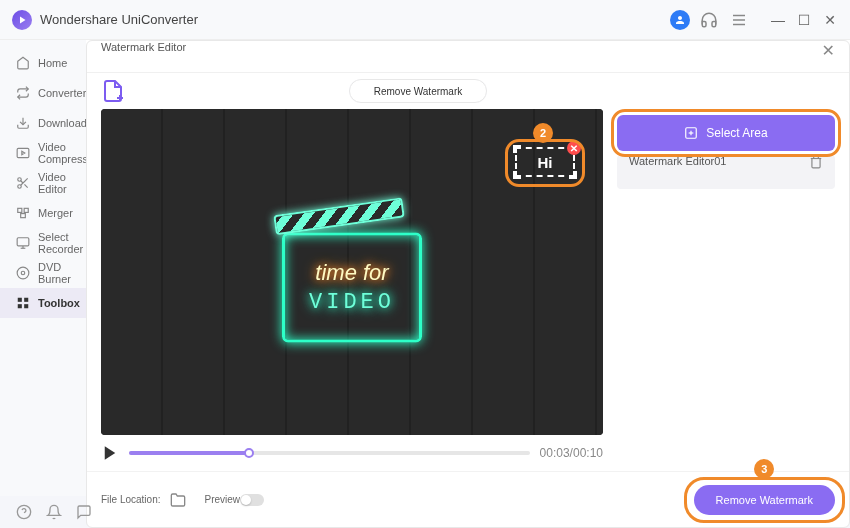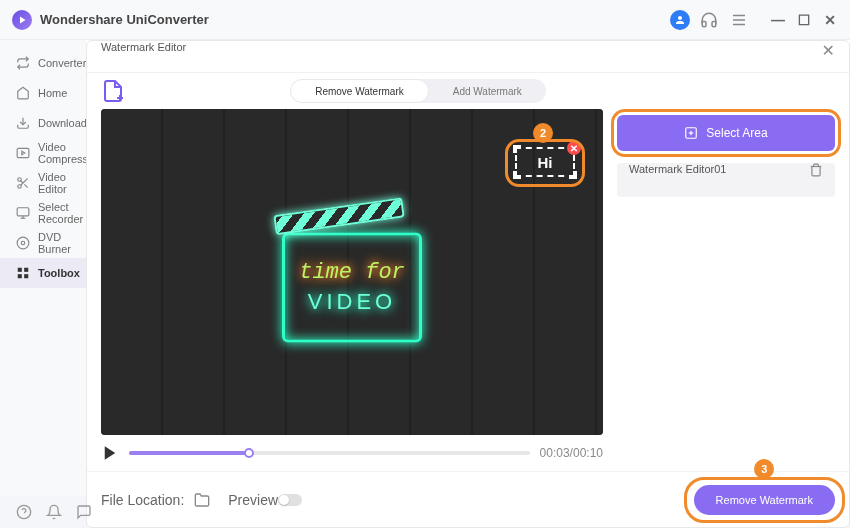--- a/index.html
+++ b/index.html
@@ -1,18 +1,18 @@
 <!DOCTYPE html>
 <html><head>
 <meta charset="utf-8">
 <style>
 * { margin: 0; padding: 0; box-sizing: border-box; font-family: -apple-system, BlinkMacSystemFont, "Segoe UI", Arial, sans-serif; }
 body { width: 850px; height: 528px; background: #f5f6fa; overflow: hidden; position: relative; }
 
-.titlebar { height: 40px; display: flex; align-items: center; padding: 0 12px; background: #f8f9fb; border-bottom: 1px solid #eee; font-weight: bold; }
+.titlebar { height: 40px; display: flex; align-items: center; padding: 0 12px; background: #f8f9fb; border-bottom: 1px solid #eee; }
 .titlebar .logo { width: 20px; height: 20px; border-radius: 50%; background: linear-gradient(135deg, #6b4de6, #9b7ff0); margin-right: 8px; display: flex; align-items: center; justify-content: center; }
 .titlebar .logo svg { width: 12px; height: 12px; }
 .titlebar .title { font-size: 13px; color: #444; }
 .titlebar .spacer { flex: 1; }
 .titlebar .avatar { width: 20px; height: 20px; border-radius: 50%; background: #2e7cf6; display: flex; align-items: center; justify-content: center; margin-right: 10px; }
 .titlebar .avatar svg { width: 12px; height: 12px; fill: #fff; }
 .titlebar .hicon { width: 18px; height: 18px; margin-right: 12px; color: #888; cursor: pointer; }
 .titlebar .winbtn { width: 16px; height: 16px; margin-left: 10px; color: #666; cursor: pointer; display: flex; align-items: center; justify-content: center; font-size: 14px; }
 
 .main { display: flex; height: calc(100% - 72px); }
@@ -39,49 +39,49 @@
 .video-col { flex: 1; display: flex; flex-direction: column; }
 .video-preview { flex: 1; background: #2a2a2a; border-radius: 4px; position: relative; overflow: hidden; }
 .brick { position: absolute; inset: 0; background:
   repeating-linear-gradient(90deg, #4a4a4a 0 60px, #3c3c3c 60px 62px),
   repeating-linear-gradient(0deg, #4a4a4a 0 28px, #3c3c3c 28px 30px);
   filter: brightness(0.55);
 }
 .neon-sign { position: absolute; left: 50%; top: 50%; transform: translate(-50%, -45%); text-align: center; }
 .clapper { width: 130px; height: 20px; background: repeating-linear-gradient(-45deg, #2a2a2a 0 8px, #6effd9 8px 16px); border: 2px solid #6effd9; border-radius: 4px; box-shadow: 0 0 8px #6effd9; margin-bottom: -2px; transform: rotate(-8deg) translateX(-6px); transform-origin: left bottom; }
 .clapbody { width: 140px; height: 110px; border: 3px solid #2dffc8; border-radius: 6px; box-shadow: 0 0 12px #2dffc8, inset 0 0 12px #2dffc8; display: flex; flex-direction: column; align-items: center; justify-content: center; }
-.neon-t1 { font-family: Liberation Mono, monospace; font-style: italic; font-size: 22px; color: #bef264; text-shadow: 0 0 8px #ff8a2a, 0 0 14px #ff8a2a; margin-bottom: 4px; }
-.neon-t2 { font-family: Liberation Sans, sans-serif; font-size: 22px; letter-spacing: 4px; color: #6effd9; text-shadow: 0 0 8px #2dffc8, 0 0 14px #2dffc8; }
+.neon-t1 { font-family: Liberation Sans, sans-serif; font-style: italic; font-size: 22px; color: #fef9c3; text-shadow: 0 0 8px #ff8a2a, 0 0 14px #ff8a2a; margin-bottom: 4px; }
+.neon-t2 { font-family: Liberation Mono, monospace; font-size: 22px; letter-spacing: 4px; color: #6effd9; text-shadow: 0 0 8px #2dffc8, 0 0 14px #2dffc8; }
 
 .wm-box { position: absolute; top: 38px; right: 28px; width: 60px; height: 30px; border: 2px dashed #fff; display: flex; align-items: center; justify-content: center; color: #fff; font-size: 15px; font-weight: 600; }
 .wm-box .corner { position: absolute; width: 8px; height: 8px; border: 2px solid #fff; }
 .wm-box .c1 { top: -4px; left: -4px; border-right: none; border-bottom: none; }
 .wm-box .c2 { top: -4px; right: -4px; border-left: none; border-bottom: none; }
 .wm-box .c3 { bottom: -4px; left: -4px; border-right: none; border-top: none; }
 .wm-box .c4 { bottom: -4px; right: -4px; border-left: none; border-top: none; }
 .wm-box .del { position: absolute; top: -8px; right: -8px; width: 14px; height: 14px; background: #ff4d4d; border-radius: 50%; color: #fff; font-size: 10px; display: flex; align-items: center; justify-content: center; cursor: pointer; }
 
 .callout { position: absolute; border: 3px solid #f08a2a; border-radius: 14px; pointer-events: none; }
 .callout-badge { position: absolute; width: 20px; height: 20px; border-radius: 50%; background: #f08a2a; color: #fff; font-size: 11px; font-weight: 700; display: flex; align-items: center; justify-content: center; pointer-events: none; }
 
 .player-bar { height: 36px; display: flex; align-items: center; gap: 10px; }
 .play-btn { width: 18px; height: 18px; cursor: pointer; color: #333; }
 .timeline { flex: 1; height: 4px; background: #e6e6e6; border-radius: 2px; position: relative; }
 .timeline .prog { position: absolute; left: 0; top: 0; bottom: 0; background: #9b7ff0; width: 30%; border-radius: 2px; }
 .timeline .thumb { position: absolute; width: 10px; height: 10px; border-radius: 50%; background: #fff; border: 2px solid #9b7ff0; top: 50%; left: 30%; transform: translate(-50%, -50%); }
 .timecode { font-size: 12px; color: #888; }
 
-.right-col { width: 218px; display: flex; flex-direction: column; gap: 12px; padding-top: 6px; }
+.right-col { width: 218px; display: flex; flex-direction: column; gap: 4px; padding-top: 6px; }
 .select-area-btn { height: 36px; background: #8a6cf2; color: #fff; border-radius: 6px; display: flex; align-items: center; justify-content: center; gap: 8px; font-size: 12px; cursor: pointer; }
 .select-area-btn svg { width: 14px; height: 14px; }
 .wm-item { height: 34px; background: #f3f3f6; border-radius: 4px; display: flex; padding: 0 12px; font-size: 11px; color: #555; }
 .wm-item .trash { margin-left: auto; cursor: pointer; color: #888; }
 
 .modal-footer { height: 56px; display: flex; align-items: center; padding: 0 14px; gap: 10px; border-top: 1px solid #f2f2f2; }
-.modal-footer .lbl { font-size: 14px; color: #666; }
+.modal-footer .lbl { font-size: 10px; color: #666; }
 .file-loc { display: flex; align-items: center; border: 1px solid #e4e4e4; border-radius: 4px; height: 24px; padding: 0 8px; font-size: 10px; color: #555; gap: 6px; cursor: pointer; }
 .file-loc .chev { font-size: 8px; color: #888; }
 .folder-btn { width: 16px; height: 16px; color: #888; cursor: pointer; }
 .preview-toggle { display: flex; align-items: center; font-size: 10px; color: #666; margin-left: 8px; }
 .toggle { width: 24px; height: 12px; background: #e0e0e0; border-radius: 6px; position: relative; cursor: pointer; }
 .toggle .knob { width: 10px; height: 10px; border-radius: 50%; background: #fff; position: absolute; top: 1px; left: 1px; box-shadow: 0 1px 2px rgba(0,0,0,0.2); }
 .remove-btn { margin-left: auto; height: 30px; padding: 0 22px; background: #8a6cf2; color: #fff; border-radius: 15px; font-size: 11px; display: flex; align-items: center; cursor: pointer; }
 
 .bottom-bar { position: absolute; bottom: 0; left: 0; height: 32px; display: flex; align-items: center; padding: 0 16px; gap: 14px; }
 .bottom-bar .bicon { width: 16px; height: 16px; color: #999; cursor: pointer; }
@@ -115,32 +115,32 @@
     </svg>
   <div class="winbtn">—</div>
   <div class="winbtn">☐</div>
   <div class="winbtn">✕</div>
 </div>
 
 <div class="main">
   <div class="sidebar">
     <div class="side-item">
         <svg class="sicon" viewBox="0 0 24 24" fill="none" stroke="currentColor" stroke-width="2">
+          <path d="M3 9l9-7 9 7v11a2 2 0 01-2 2H5a2 2 0 01-2-2z"></path>
+        </svg>
+        <span>Home</span>
+      </div>
+    <div class="side-item">
+        <svg class="sicon" viewBox="0 0 24 24" fill="none" stroke="currentColor" stroke-width="2">
           <polyline points="17 1 21 5 17 9"></polyline>
           <path d="M3 11V9a4 4 0 014-4h14"></path>
           <polyline points="7 23 3 19 7 15"></polyline>
           <path d="M21 13v2a4 4 0 01-4 4H3"></path>
         </svg>
         <span>Converter</span>
-      </div>
-    <div class="side-item">
-        <svg class="sicon" viewBox="0 0 24 24" fill="none" stroke="currentColor" stroke-width="2">
-          <path d="M3 9l9-7 9 7v11a2 2 0 01-2 2H5a2 2 0 01-2-2z"></path>
-        </svg>
-        <span>Home</span>
       </div>
     <div class="side-item">
         <svg class="sicon" viewBox="0 0 24 24" fill="none" stroke="currentColor" stroke-width="2">
           <path d="M21 15v4a2 2 0 01-2 2H5a2 2 0 01-2-2v-4"></path>
           <polyline points="7 10 12 15 17 10"></polyline>
           <line x1="12" y1="15" x2="12" y2="3"></line>
         </svg>
         <span>Downloader</span>
       </div>
     <div class="side-item">
@@ -152,20 +152,28 @@
       </div>
     <div class="side-item">
         <svg class="sicon" viewBox="0 0 24 24" fill="none" stroke="currentColor" stroke-width="2">
           <circle cx="6" cy="6" r="3"></circle>
           <circle cx="6" cy="18" r="3"></circle>
           <line x1="20" y1="4" x2="8.12" y2="15.88"></line>
           <line x1="14.47" y1="14.48" x2="20" y2="20"></line>
           <line x1="8.12" y1="8.12" x2="12" y2="12"></line>
         </svg>
         <span>Video Editor</span>
+      </div>
+    <div class="side-item">
+        <svg class="sicon" viewBox="0 0 24 24" fill="none" stroke="currentColor" stroke-width="2">
+          <rect x="3" y="4" width="7" height="7"></rect>
+          <rect x="14" y="4" width="7" height="7"></rect>
+          <rect x="8" y="13" width="8" height="7"></rect>
+        </svg>
+        <span>Merger</span>
       </div>
     <div class="side-item">
         <svg class="sicon" viewBox="0 0 24 24" fill="none" stroke="currentColor" stroke-width="2">
           <rect x="2" y="3" width="20" height="14" rx="2"></rect>
           <line x1="8" y1="21" x2="16" y2="21"></line>
           <line x1="12" y1="17" x2="12" y2="21"></line>
         </svg>
         <span>Select Recorder</span>
       </div>
     <div class="side-item">
@@ -201,21 +209,20 @@
 
       <div class="modal-toolbar">
         <svg class="add-media" viewBox="0 0 24 24" fill="none" stroke="currentColor" stroke-width="2">
             <path d="M14 2H6a2 2 0 00-2 2v16a2 2 0 002 2h12a2 2 0 002-2V8z"></path>
             <polyline points="14 2 14 8 20 8"></polyline>
             <line x1="16" y1="19" x2="22" y2="19"></line>
             <line x1="19" y1="16" x2="19" y2="22"></line>
           </svg>
         <div class="tab-seg">
           <div class="tab active">Remove Watermark</div>
-          <div class="tab">Add Watermark</div>
         </div>
       </div>
 
       <div class="modal-body">
         <div class="video-col">
           <div class="video-preview">
             <div class="brick"></div>
             <div class="neon-sign">
               <div class="clapper"></div>
               <div class="clapbody">

